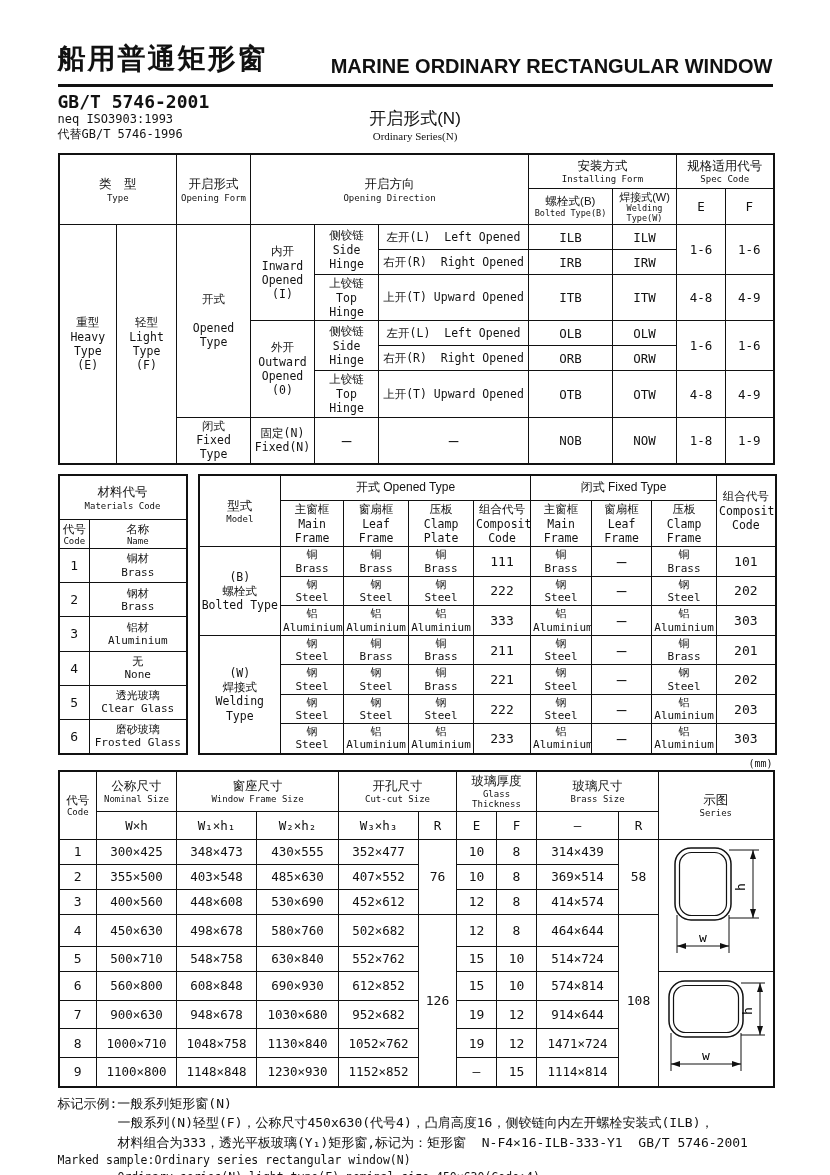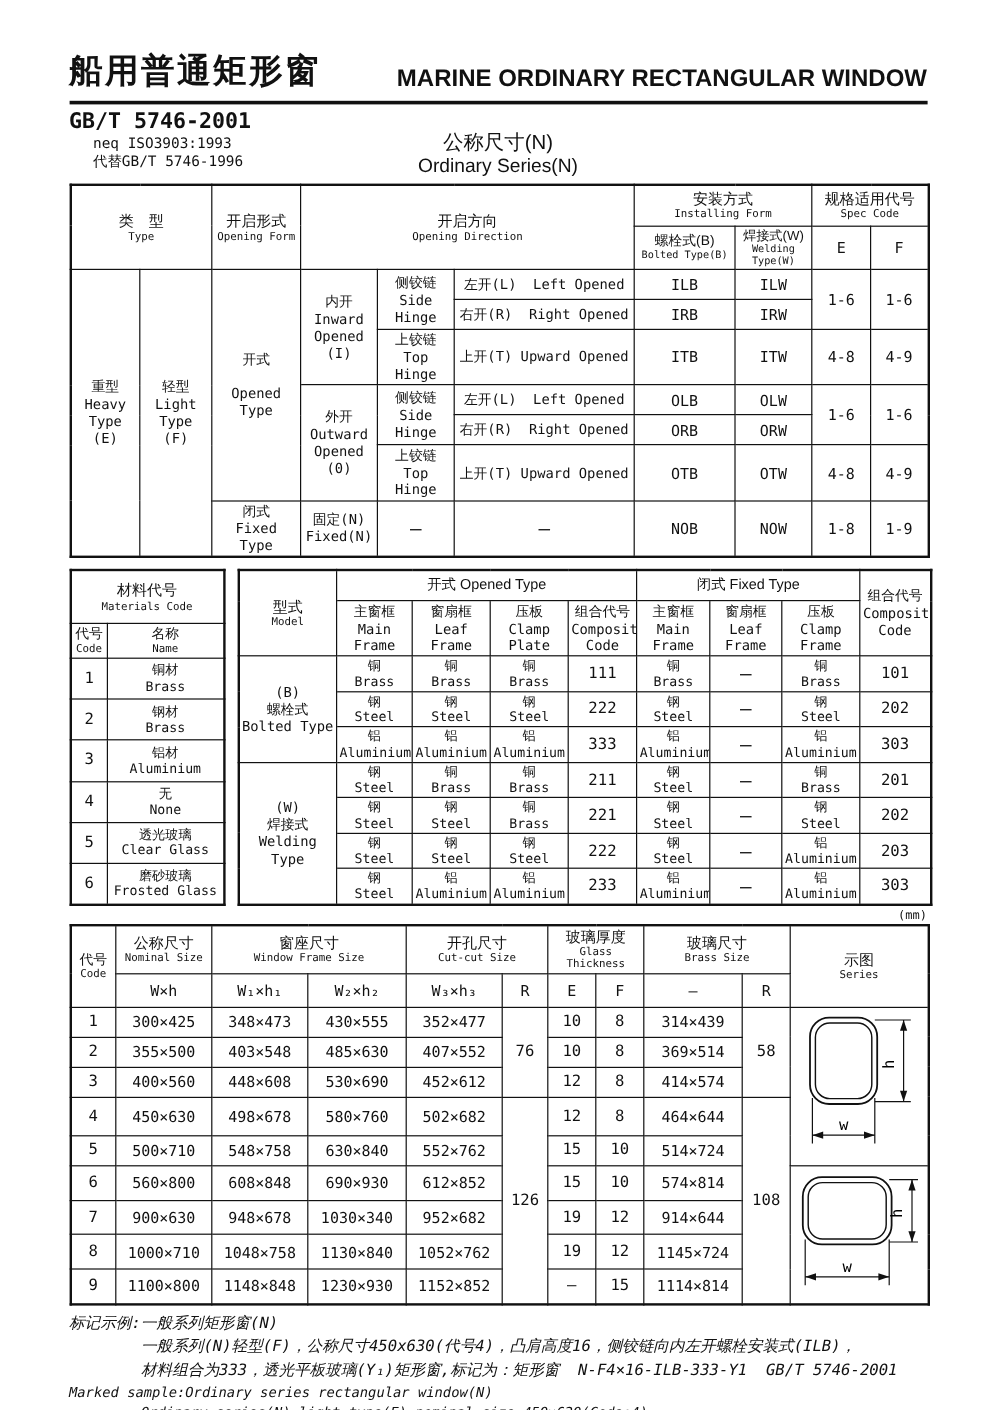--- a/index.html
+++ b/index.html
@@ -15,24 +15,24 @@
   }
   .content { position: relative; width: 715px; margin: 0 auto; padding-top: 40px; }
 
   
   .titlebar { display: flex; justify-content: space-between; align-items: flex-end;
               border-bottom: 3px solid #111; padding-bottom: 6px; }
   .title-zh { font-size: 28px; font-weight: 600; letter-spacing: 2px; }
   .title-en { font-size: 20px; font-weight: bold; letter-spacing: 0px; font-family: "Liberation Sans", sans-serif; }
   .stdblock { position: relative; height: 62px; margin-top: 4px; }
   .std-main { font-size: 18px; font-weight: 700; font-family: "DejaVu Sans Mono", monospace; }
-  .std-sub  { font-size: 12px; font-family: "DejaVu Sans Mono", monospace; line-height: 1.25; margin-left: 20px; }
+  .std-sub  { font-size: 12px; font-family: "DejaVu Sans Mono", monospace; line-height: 1.25; }
   .series { position: absolute; left: 0; right: 0; top: 16px; text-align: center; }
   .series-zh { font-size: 17px; }
-  .series-en { font-size: 16px; font-family: Liberation Sans, sans-serif; }
+  .series-en { font-size: 11px; font-family: Liberation Serif, serif; }
 
   
   table.tbl { border-collapse: collapse; border: 2px solid #111; table-layout: fixed;
               font-family: "DejaVu Sans Mono", monospace; }
   .tbl th, .tbl td { border: 1px solid #111; text-align: center; vertical-align: middle;
                      padding: 1px 2px; font-weight: normal; overflow: hidden; }
   .zh { display: block; font-size: 12.5px; line-height: 1.3; font-family: "Liberation Sans", sans-serif; }
   .en { display: block; font-size: 9px; line-height: 1.15; font-family: "DejaVu Sans Mono", monospace; }
   .pre { white-space: pre-line; font-size: 11.5px; line-height: 1.25; }
   .dir { white-space: pre; text-align: left; padding-left: 5px; font-size: 11.5px; }
@@ -42,21 +42,21 @@
   .num { font-size: 13px; }
   .dim { font-size: 12.5px; white-space: nowrap; }
   .unit-note { text-align: right; font-size: 10px; font-family: "DejaVu Sans Mono", monospace; margin: 3px 0 1px 0; }
   .gap8 { height: 9px; }
 
   
   .t2wrap { display: flex; gap: 10px; align-items: stretch; }
 
   
   .notes { margin-top: 6px; font-size: 12.5px; line-height: 1.5; font-family: "DejaVu Sans Mono", monospace; }
-  .notes .line { white-space: pre; font-style: italic; }
+  .notes .line { white-space: pre; }
   .notes .ind { padding-left: 60px; }
   .notes .zh-line { font-size: 13px; }
   .notes .en-line { font-size: 11.5px; }
 
   svg text { font-family: "DejaVu Sans Mono", monospace; }
 </style>
 </head>
 <body>
 
 <div class="page">
@@ -64,21 +64,21 @@
 
   <div class="titlebar">
     <span class="title-zh">船用普通矩形窗</span>
     <span class="title-en">MARINE ORDINARY RECTANGULAR WINDOW</span>
   </div>
   <div class="stdblock">
     <div class="std-main">GB/T 5746-2001</div>
     <div class="std-sub">neq ISO3903:1993</div>
     <div class="std-sub">代替GB/T 5746-1996</div>
     <div class="series">
-      <div class="series-zh">公称尺寸(N)</div>
+      <div class="series-zh">开启形式(N)</div>
       <div class="series-en">Ordinary Series(N)</div>
     </div>
   </div>
 
   <table class="tbl" style="width:715px">
     <colgroup>
       <col style="width:58px">
           <col style="width:60px">
           <col style="width:74px">
           <col style="width:64px">
@@ -578,35 +578,35 @@
           <polygon points="19,88 19,94 10,91" fill="#111"></polygon>
           <polygon points="71,88 71,94 80,91" fill="#111"></polygon>
           <text x="45" y="87" font-size="13" text-anchor="middle">w</text>
         </svg>
       </td>
     </tr>
     <tr style="height:25px">
       <td class="num vb">7</td>
       <td class="dim">900×630</td>
       <td class="dim">948×678</td>
-      <td class="dim">1030×340</td>
+      <td class="dim">1030×680</td>
       <td class="dim">952×682</td>
       <td class="num">19</td>
       <td class="num">12</td>
       <td class="dim">914×644</td>
     </tr>
     <tr style="height:25px">
       <td class="num vb">8</td>
       <td class="dim">1000×710</td>
       <td class="dim">1048×758</td>
       <td class="dim">1130×840</td>
       <td class="dim">1052×762</td>
       <td class="num">19</td>
       <td class="num">12</td>
-      <td class="dim">1145×724</td>
+      <td class="dim">1471×724</td>
     </tr>
     <tr style="height:25px">
       <td class="num vb">9</td>
       <td class="dim">1100×800</td>
       <td class="dim">1148×848</td>
       <td class="dim">1230×930</td>
       <td class="dim">1152×852</td>
       <td class="num">—</td>
       <td class="num">15</td>
       <td class="dim">1114×814</td>

